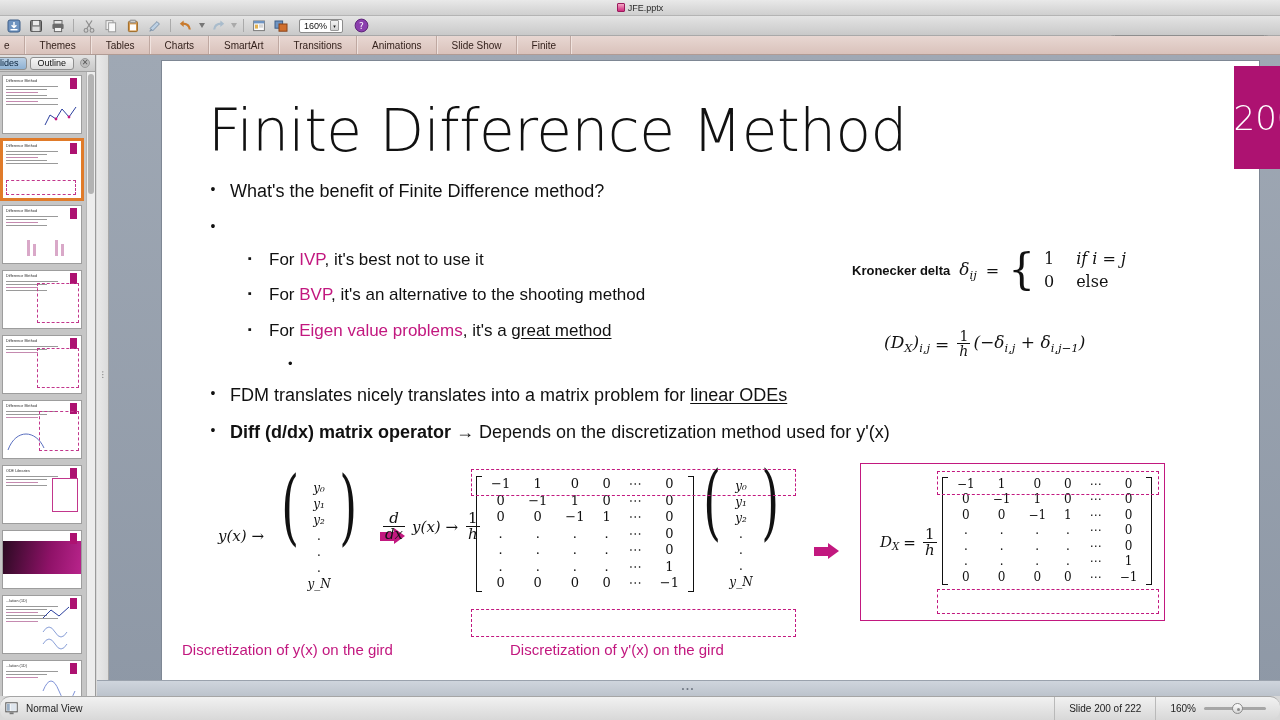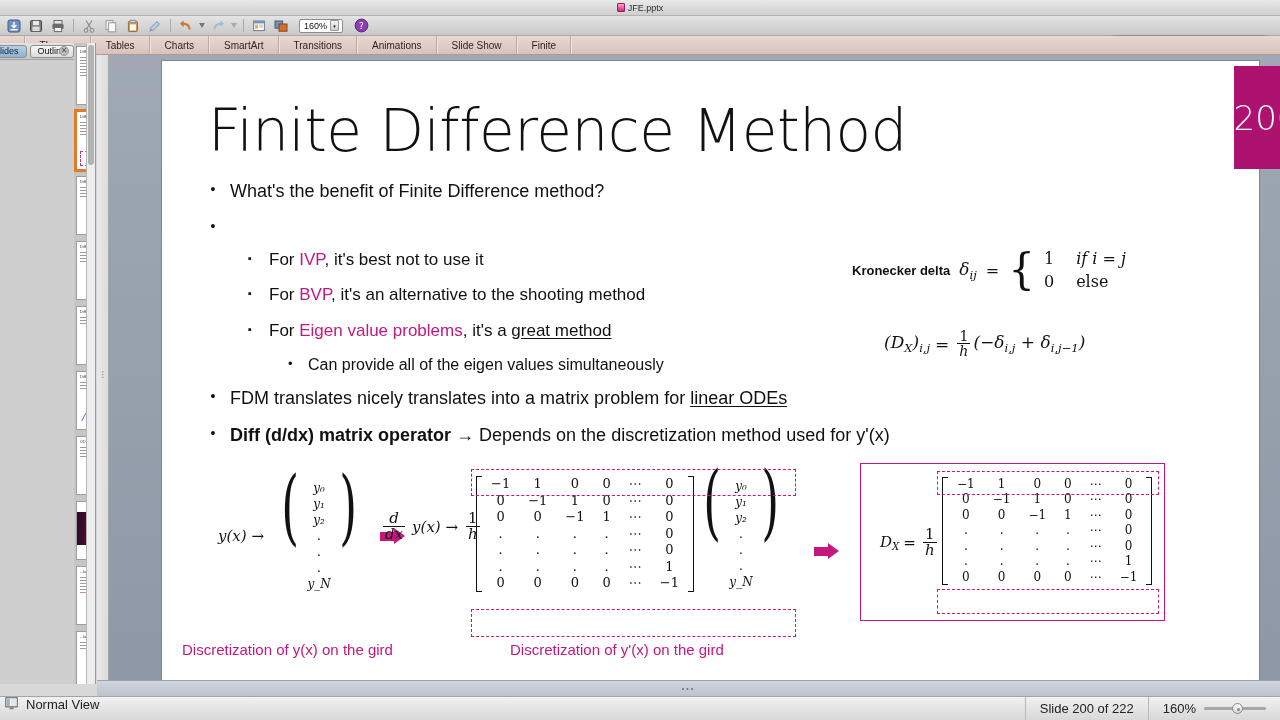--- a/index.html
+++ b/index.html
@@ -51,23 +51,23 @@
   .rtab{
     padding:0 14px; display:flex;align-items:center; justify-content:center;
     font-size:10px; color:#34221d; border-right:1px solid #bfa8a1;
     border-left:1px solid #f0e3df;
   }
   .rtab:first-child{ border-left:none; padding-left:4px; }
   .ribbon .rfill{ flex:1; border-left:1px solid #f0e3df; }
 
   
   .leftpane{
-    position:absolute; left:0; top:43px; width:96px; height:641px;
+    position:absolute; left:0; top:55px; width:96px; height:641px;
     background:#cfcfcf; border-right:1px solid #9a9a9a;
-    display:flex; 
+    display:flex; flex-direction:column;
   }
   .panetabs{
     height:17px; background:linear-gradient(#e2e2e2,#c8c8c8);
     display:flex; align-items:center; gap:3px; padding-left:0px;
     border-bottom:1px solid #a2a2a2; position:relative;
   }
   .ptab{
     height:13px; font-size:9px; color:#111; display:flex;align-items:center;
     padding:0 7px; border:1px solid #8f8f8f; border-radius:3px;
     background:linear-gradient(#f6f6f6,#dcdcdc);
@@ -174,21 +174,21 @@
   .arrowmag::before{content:"";position:absolute;left:0;top:4px;width:15px;height:9px;background:#c2187f;}
   .arrowmag::after{content:"";position:absolute;left:14px;top:0;border-top:8px solid transparent;
      border-bottom:8px solid transparent;border-left:11px solid #c2187f;}
   .dashrow{ position:absolute; border:1.4px dashed #c2187f; pointer-events:none; }
   .solidbox{ position:absolute; border:1.6px solid #c2187f; }
 
   
   .statusbar{
     position:absolute; left:0; top:696px; width:1280px; height:24px;
     background:linear-gradient(#f1f1f1,#d8d8d8); border-top:1px solid #a5a5a5;
-    display:flex; align-items:flex-start; font-size:13px; color:#222;
+    display:flex; align-items:center; font-size:10px; color:#222;border-radius:10px;
   }
   .sb-ico{ width:22px; display:flex;align-items:center;justify-content:center;}
   .sb-view{ padding-left:4px; }
   .sb-right{ margin-left:auto; display:flex; align-items:center; height:100%;}
   .sb-cell{ padding:0 14px; height:100%; display:flex;align-items:center; border-left:1px solid #b9b9b9;}
   .slider{ width:62px; height:3px; background:#a6a6a6; border-radius:2px; position:relative; margin-left:8px;}
   .slider .kn{ position:absolute; left:28px; top:-4px; width:11px;height:11px;border-radius:50%;
       background:linear-gradient(#fdfdfd,#d6d6d6); border:1px solid #8a8a8a;}
   .slider .kn::after{content:"";position:absolute;left:3.5px;top:3.5px;width:3px;height:3px;border-radius:50%;background:#8a8a8a;}
 
@@ -519,21 +519,20 @@
         <div class="b2">
           <span class="mk">▪</span>
           <span><span>For </span><span class="mag">BVP</span><span>, it's an alternative to the shooting method</span></span>
         </div>
         <div class="b2">
           <span class="mk">▪</span>
           <span><span>For </span><span class="mag">Eigen value problems</span><span>, it's a </span><span class="u">great method</span></span>
         </div>
         <div class="b3">
           <span class="mk">•</span>
-          <span>Can provide all of the eigen values simultaneously</span>
         </div>
         <div class="b1">
           <span class="mk">•</span>
           <span><span>FDM translates nicely translates into a matrix problem for </span><span class="u">linear ODEs</span></span>
         </div>
         <div class="b1">
           <span class="mk">•</span>
           <span><span class="bold">Diff (d/dx) matrix operator</span><span> → Depends on the discretization method used for y'(x)</span></span>
         </div>
       </div>

